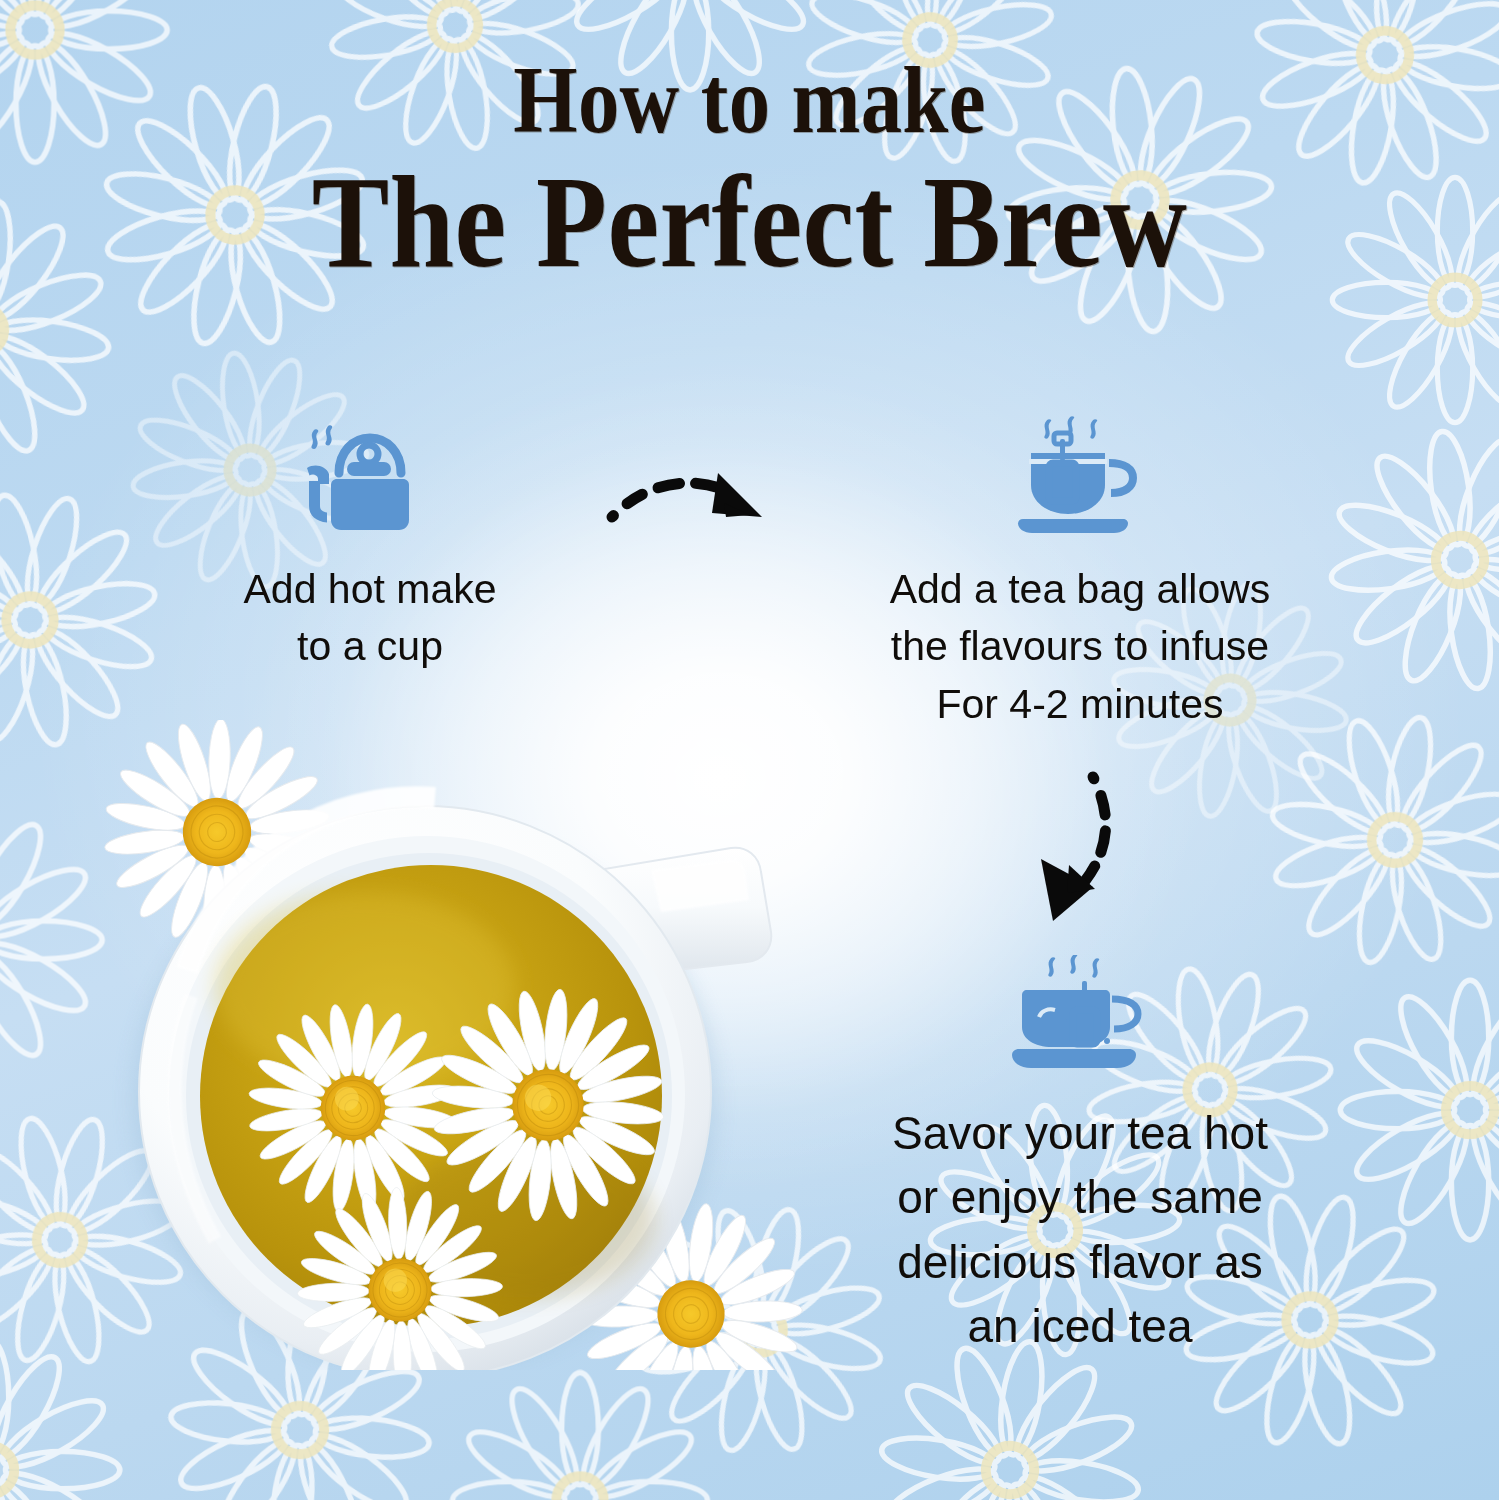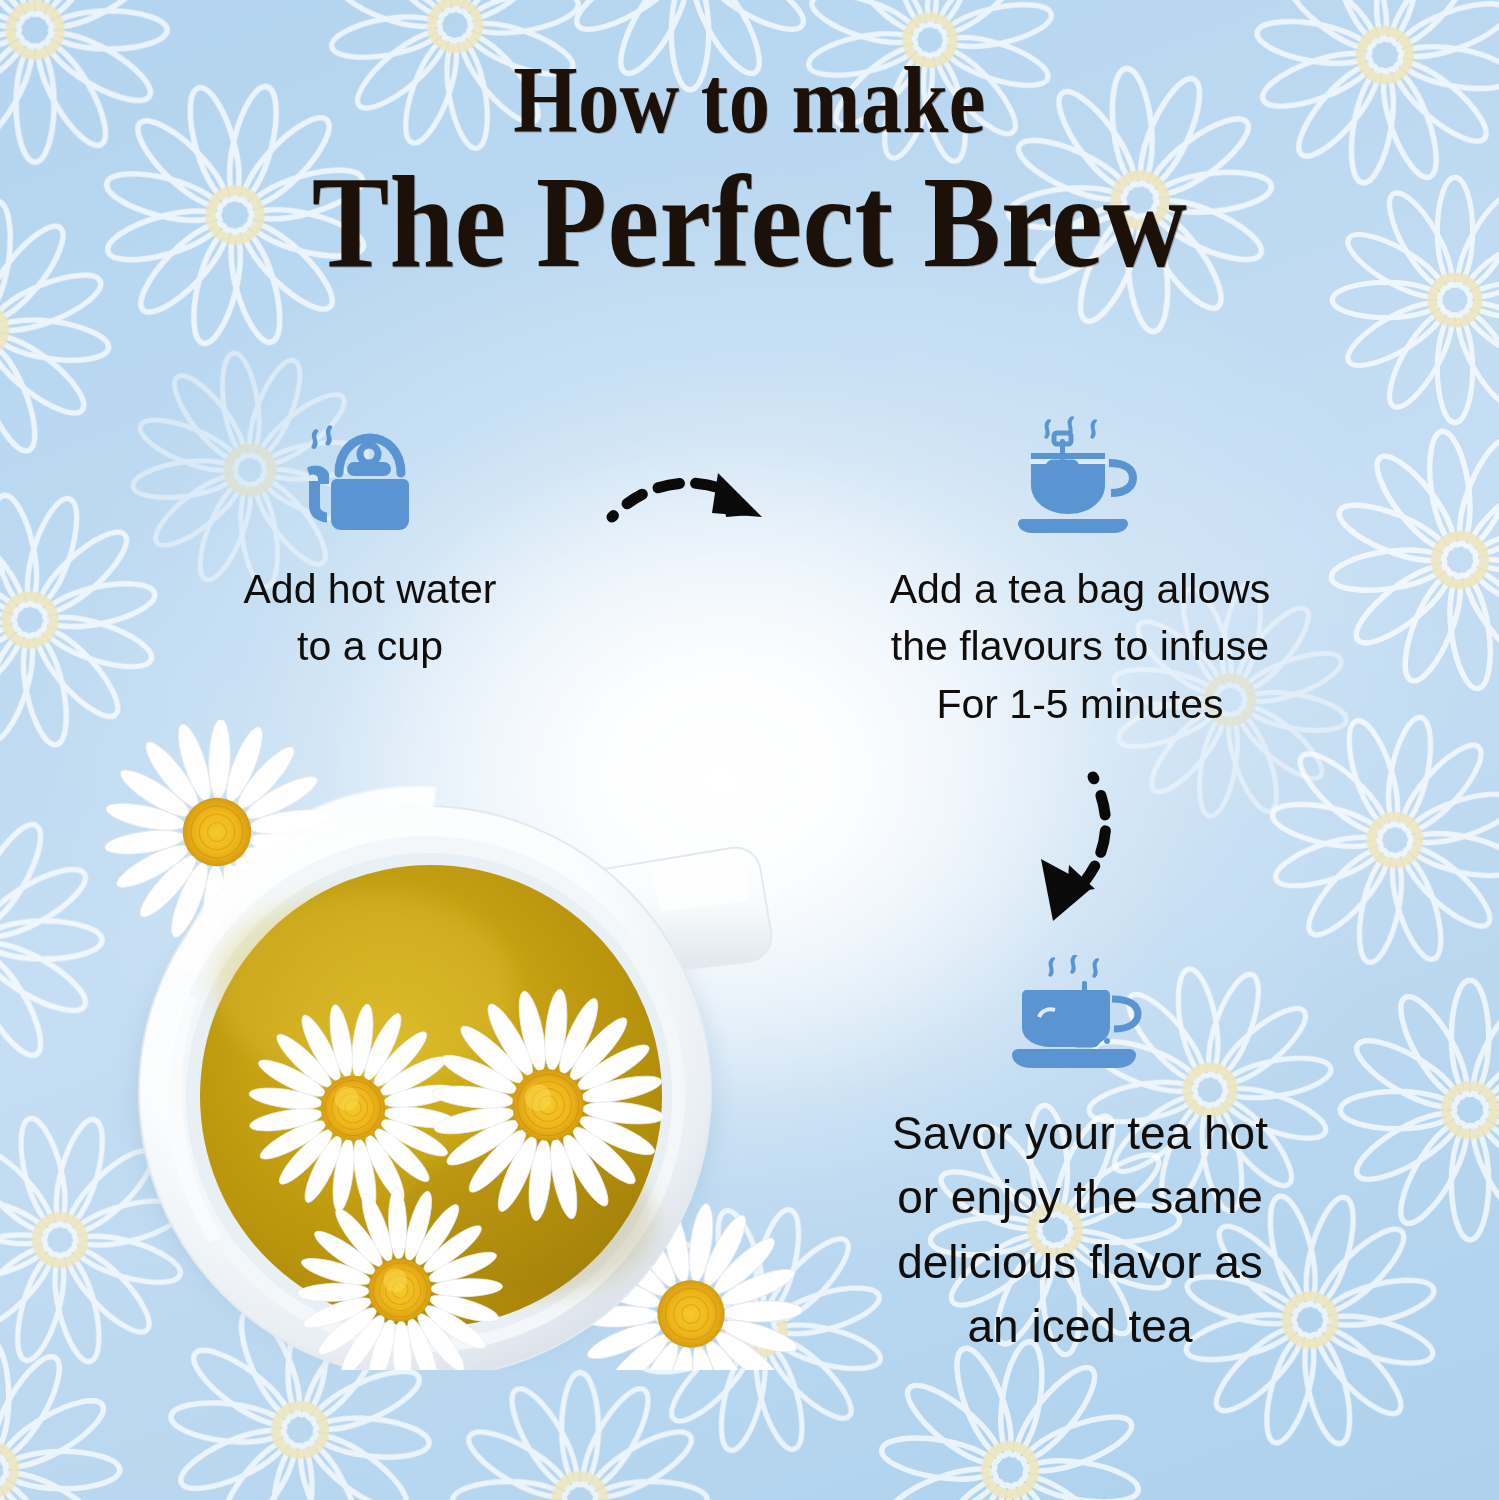--- a/index.html
+++ b/index.html
@@ -195,21 +195,21 @@
           <circle cx="74" cy="39" r="9" fill="none" stroke="#5b95d1" stroke-width="7"></circle>
 
           <path d="M44 58 c0 -21 14 -35 31 -35 c17 0 31 14 31 35" fill="none" stroke="#5b95d1" stroke-width="9" stroke-linecap="round"></path>
 
           <rect x="52" y="47" width="44" height="14" rx="7"></rect>
 
           <path d="M42 64 l66 0 c3.5 0 6 2.5 6 6 l0 35 c0 6 -4.5 10 -10 10 l-58 0 c-5.5 0 -10 -4 -10 -10 l0 -35 c0 -3.5 2.5 -6 6 -6 z"></path>
         </g>
       </svg>
     </span>
-    <div class="step-text">Add hot water
+    <div class="step-text">Add hot make
 to a cup</div>
   </div>
 
   <div class="arrow" id="arrow-1">
     <svg width="185" height="100" viewBox="0 0 185 100" xmlns="http://www.w3.org/2000/svg">
       <path d="M12 62 C45 28, 88 20, 128 36" fill="none" stroke="#0a0a0a" stroke-width="11" stroke-linecap="round" stroke-dasharray="2 18 18 17 22 16 24 14"></path>
       <path d="M118 18 L162 62 L112 58 Z" fill="#0a0a0a"></path>
       <path d="M124 48 L150 60 L126 62 Z" fill="#0a0a0a"></path>
     </svg>
   </div>
@@ -234,21 +234,21 @@
           <rect x="38" y="18" width="17" height="11" rx="3" fill="none" stroke="#5b95d1" stroke-width="5"></rect>
 
           <rect x="33" y="48" width="27" height="38" rx="4" fill="none" stroke="#5b95d1" stroke-width="7"></rect>
 
           <path d="M7 104 l100 0 c3 0 5 2 5 4.5 c0 5 -6 9.5 -14 9.5 l-82 0 c-8 0 -14 -4.5 -14 -9.5 c0 -2.5 2 -4.5 5 -4.5 z"></path>
         </g>
       </svg>
     </span>
     <div class="step-text">Add a tea bag allows
 the flavours to infuse
-For 1-5 minutes</div>
+For 4-2 minutes</div>
   </div>
 
   <div class="arrow" id="arrow-2">
     <svg width="150" height="170" viewBox="0 0 150 170" xmlns="http://www.w3.org/2000/svg">
       <path d="M78 12 C96 46, 96 82, 70 116" fill="none" stroke="#0a0a0a" stroke-width="11" stroke-linecap="round" stroke-dasharray="2 18 20 16 22 15 20 14"></path>
       <path d="M26 94 L78 122 L38 156 Z" fill="#0a0a0a"></path>
       <path d="M54 100 L80 124 L52 128 Z" fill="#0a0a0a"></path>
     </svg>
   </div>
 

